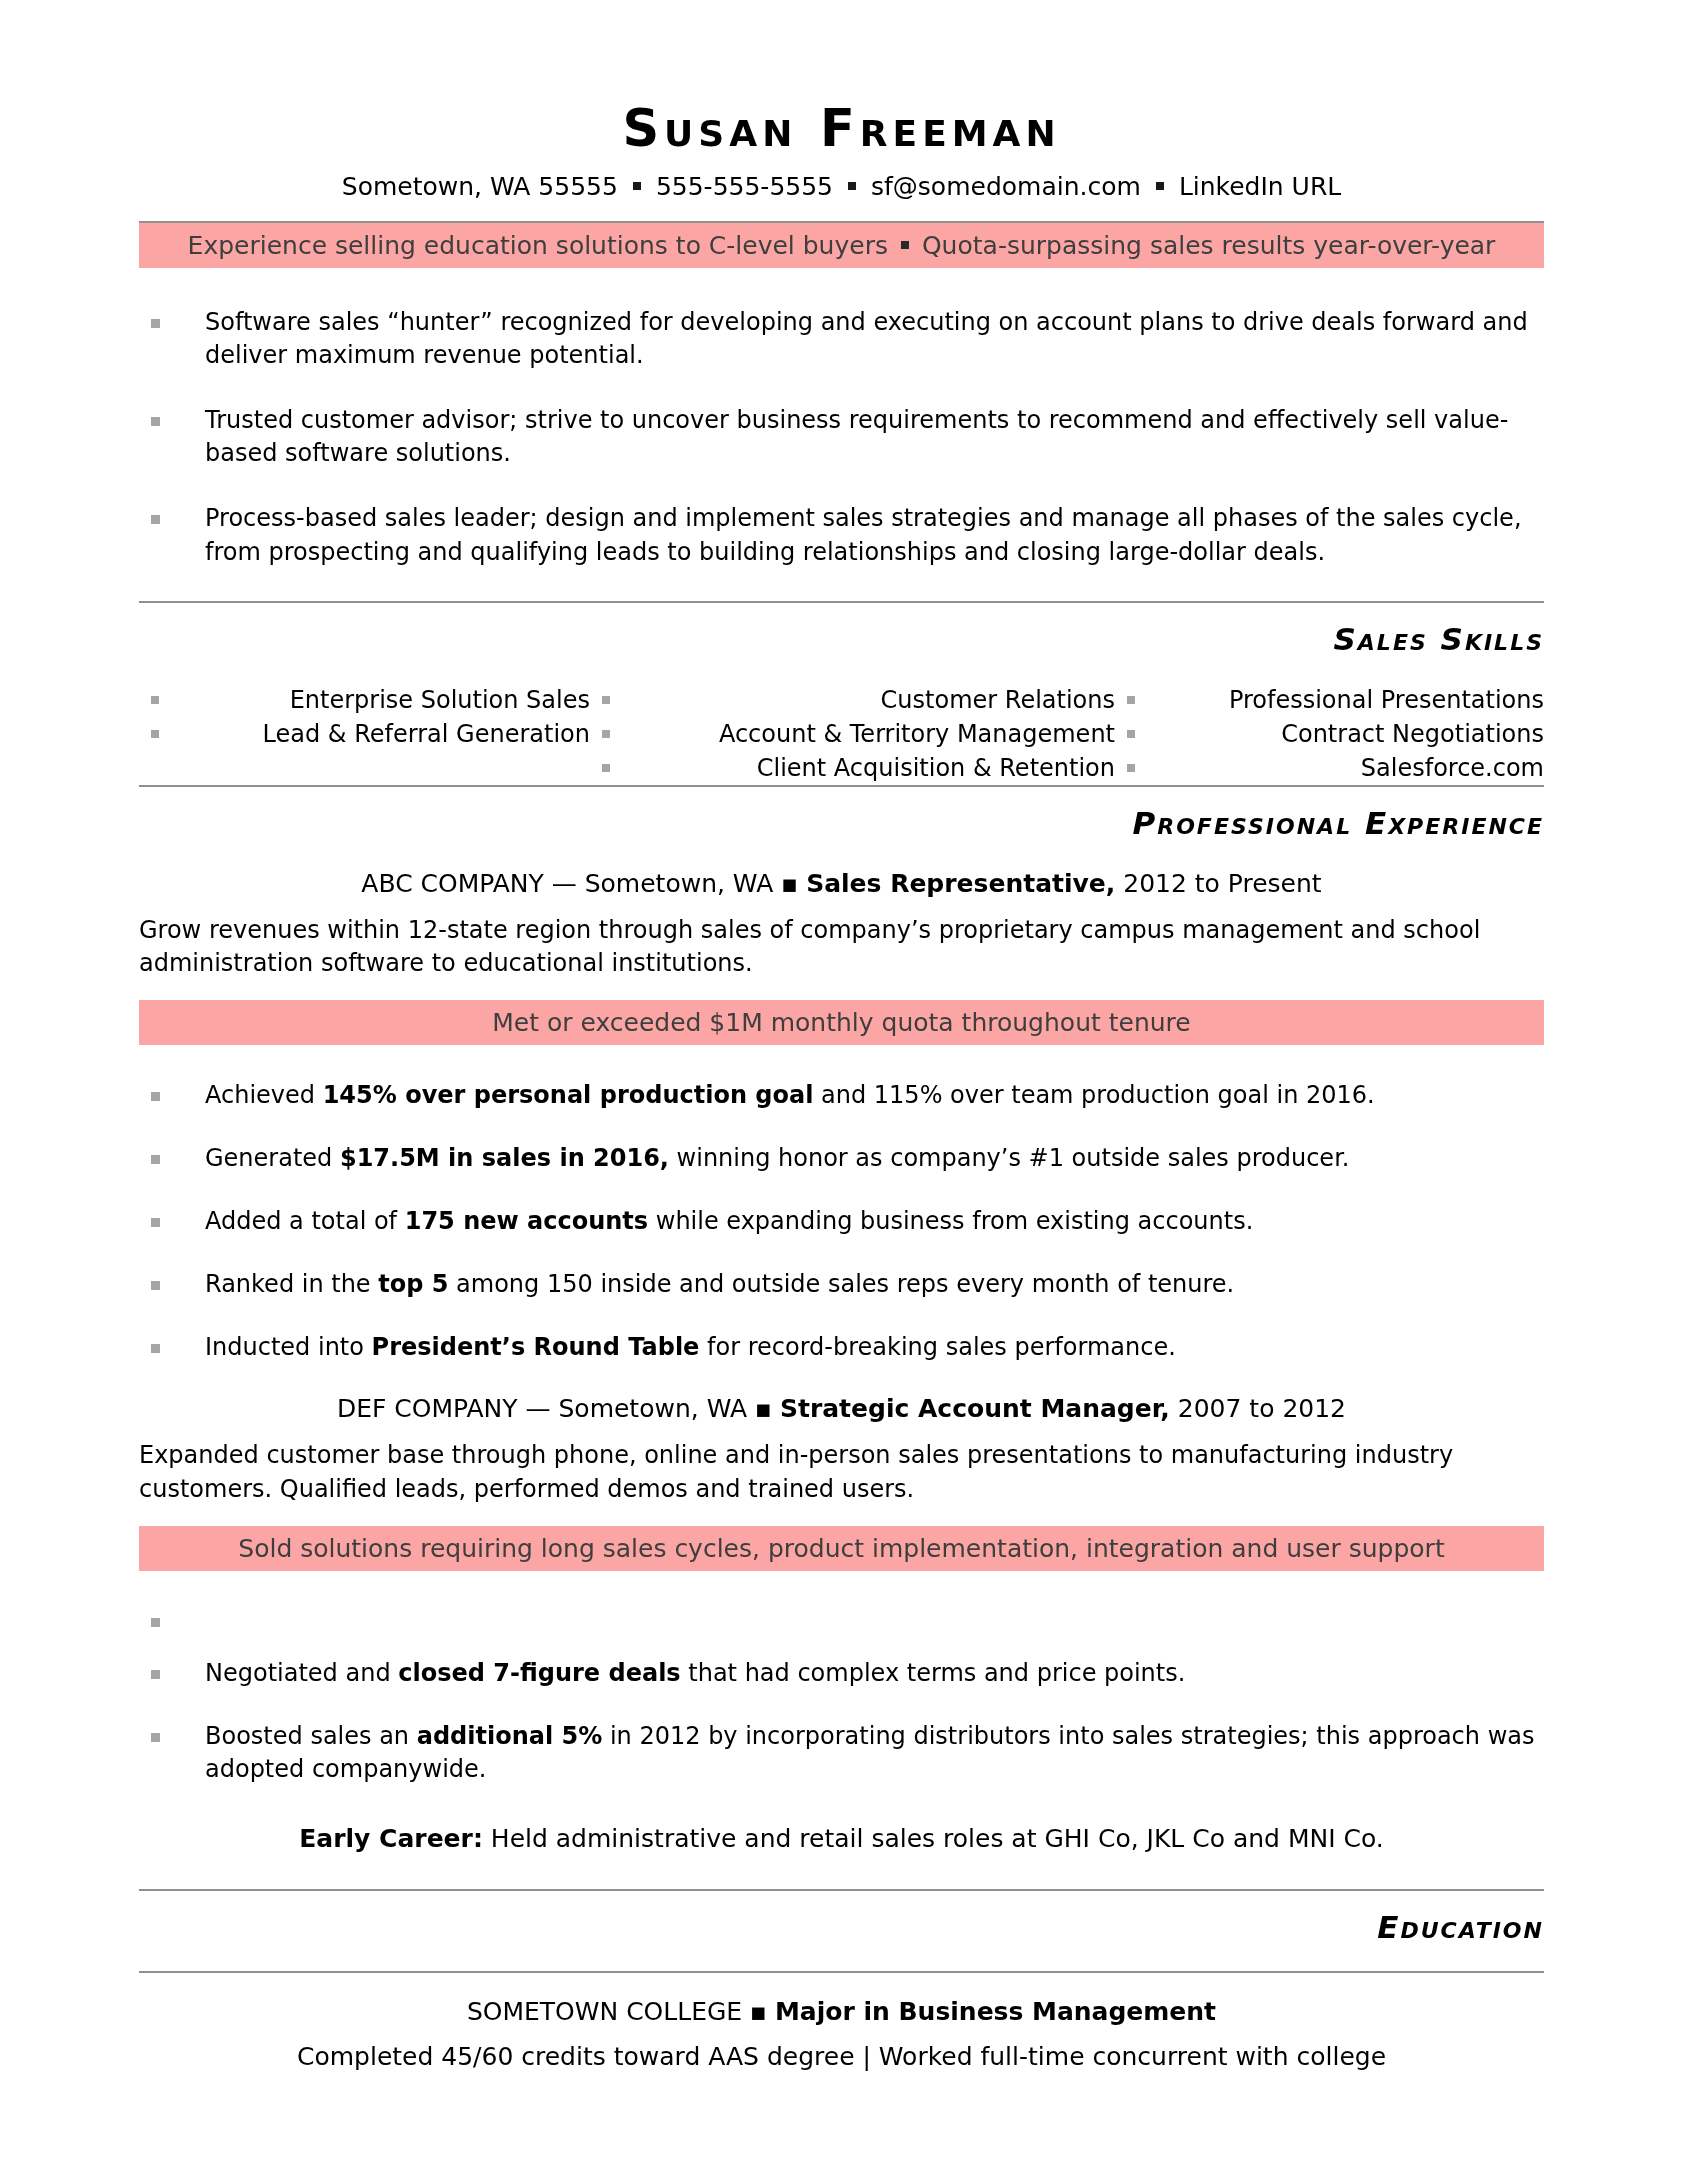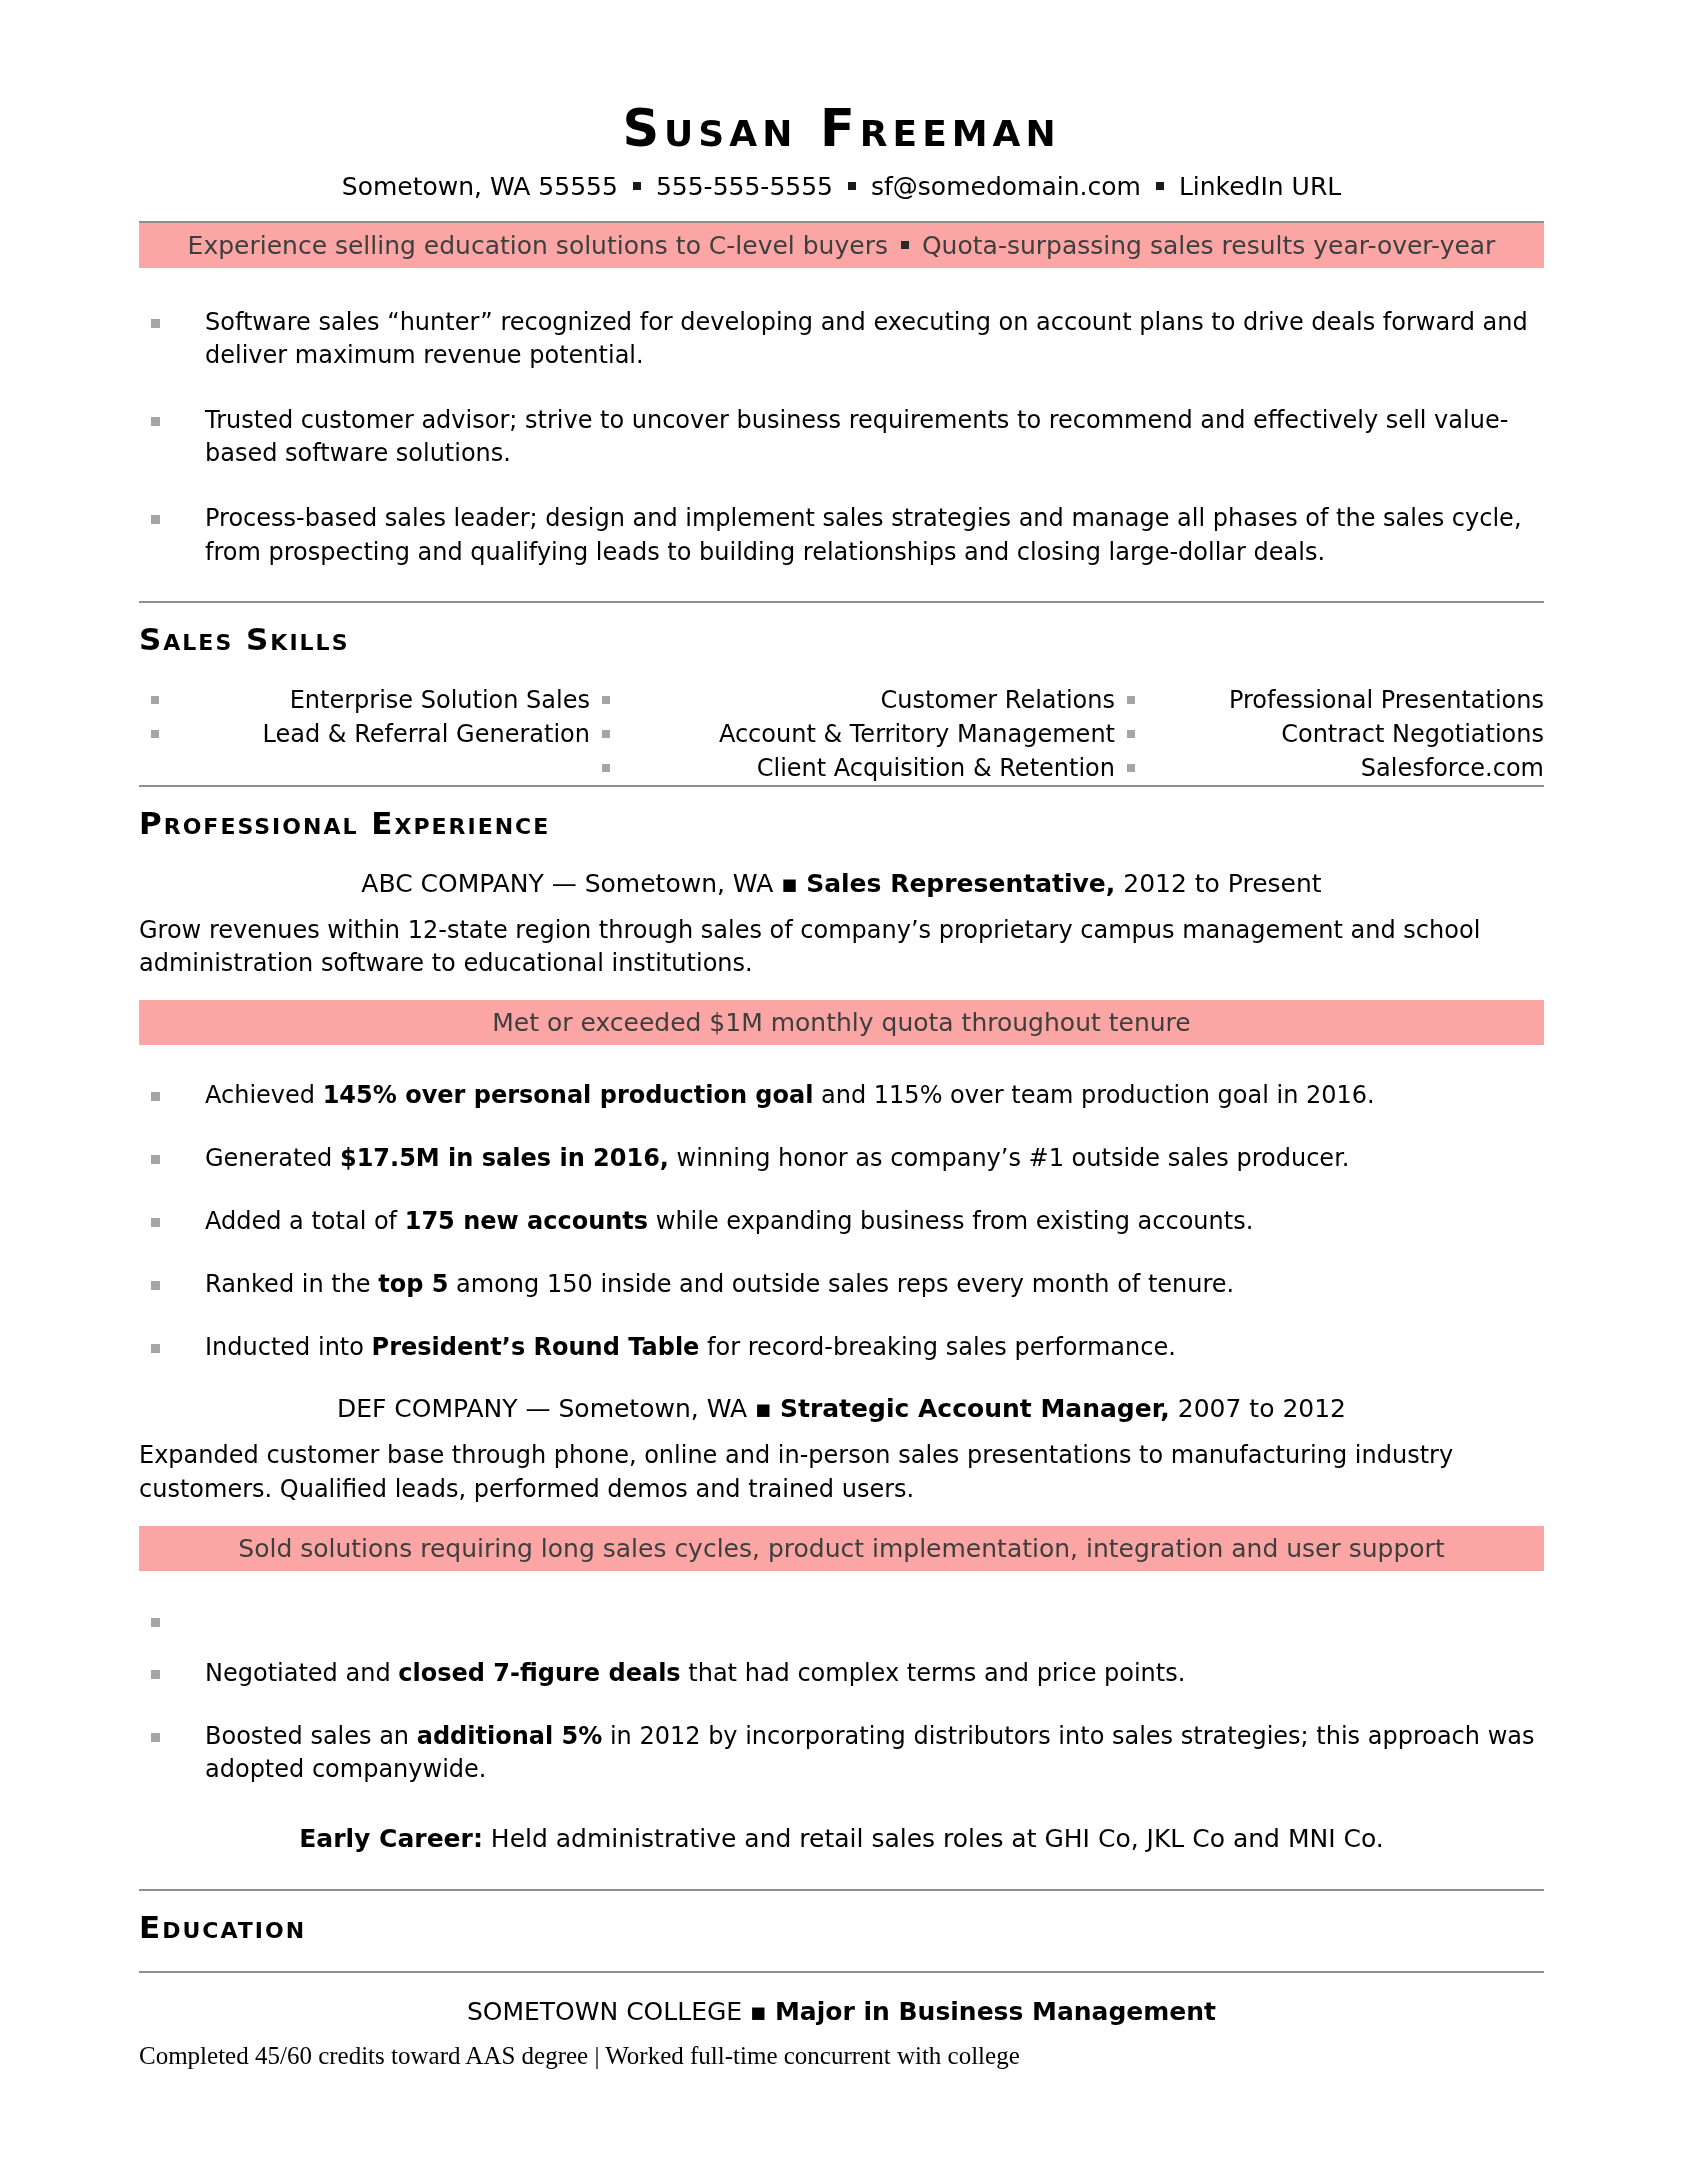--- a/index.html
+++ b/index.html
@@ -66,25 +66,26 @@
     margin-bottom: 32px;
   }
   .bullet .sq {
     flex: 0 0 auto;
     width: 9px; height: 9px;
     background: #a5a5a5;
     margin: 13px 45px 0 12px;
   }
   .section-heading {
     margin: 18px 0 26px 0;
-    text-align: left;
+    text-align: right;
     font-size: 31px;
     font-weight: 700;
     font-variant: small-caps;
     letter-spacing: 2px;
+    font-style: italic;
   }
   .rule-pre-section { margin-top: 14px; }
   .skills-grid { display: flex; }
   .skills-col-1 { width: 451px; }
   .skills-col-2 { width: 525px; }
   .skills-col-3 { flex: 1; }
   .skill {
     display: flex;
     align-items: flex-start;
     font-size: 24px;
@@ -115,22 +116,22 @@
     text-align: center;
     font-size: 25px;
     margin: 38px 0 36px 0;
   }
   .edu-college {
     text-align: center;
     font-size: 25px;
     margin: 24px 0 16px 0;
   }
   .edu-details {
-    font-size: 25px;
-    font-family: Liberation Serif, serif;
+    text-align: center;
+    font-size: 25px;
   }
   .rule-post-edu { margin-top: 2px; }
   .bold { font-weight: 700; }
 </style>
 </head>
 <body>
 
 <div class="page">
 
   <h1 class="name">Susan Freeman</h1>

